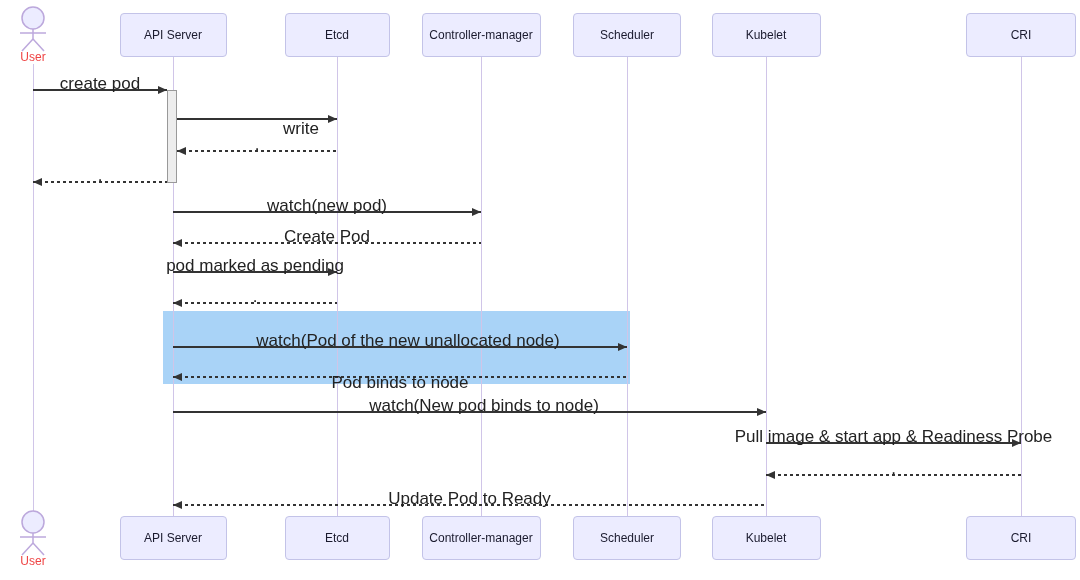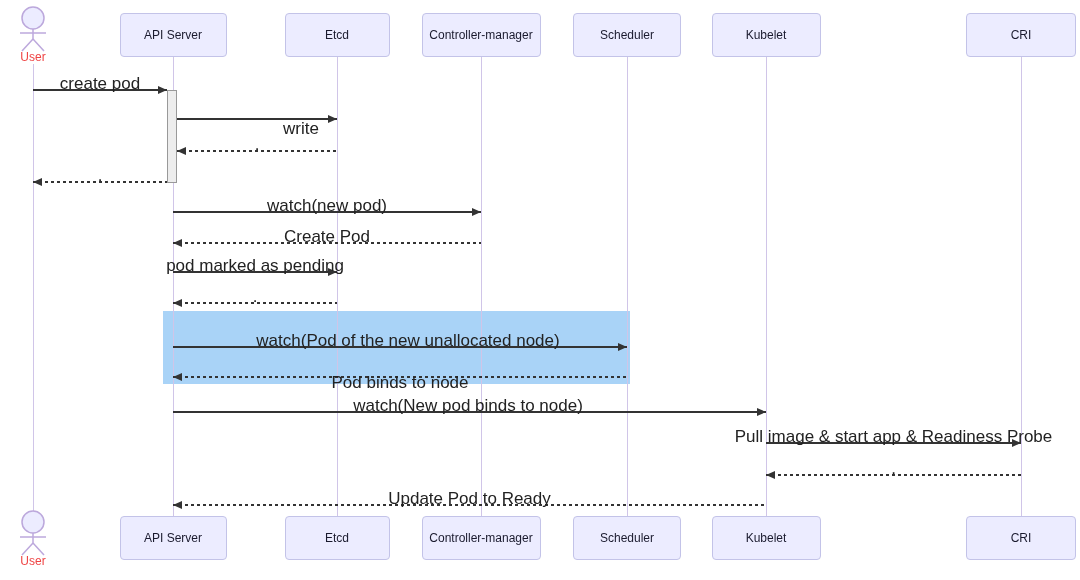--- a/index.html
+++ b/index.html
@@ -66,21 +66,21 @@
     <div class="arrowhead left" style="left: 173px; top: 298.5px;"></div>
     <div class="msg-label" style="left: 255px; top: 287px;">.</div>
     <div class="msg-line solid" style="left: 173px; top: 346px; width: 454px;"></div>
     <div class="arrowhead right" style="left: 618px; top: 342.5px;"></div>
     <div class="msg-label" style="left: 408px; top: 331px;">watch(Pod of the new unallocated node)</div>
     <div class="msg-line dashed" style="left: 173px; top: 376px; width: 454px;"></div>
     <div class="arrowhead left" style="left: 173px; top: 372.5px;"></div>
     <div class="msg-label" style="left: 400px; top: 373px;">Pod binds to node</div>
     <div class="msg-line solid" style="left: 173px; top: 411px; width: 593px;"></div>
     <div class="arrowhead right" style="left: 757px; top: 407.5px;"></div>
-    <div class="msg-label" style="left: 468px; top: 396px;">watch(New pod binds to node)</div>
+    <div class="msg-label" style="left: 484px; top: 396px;">watch(New pod binds to node)</div>
     <div class="msg-line solid" style="left: 766px; top: 442px; width: 255px;"></div>
     <div class="arrowhead right" style="left: 1012px; top: 438.5px;"></div>
     <div class="msg-label" style="left: 893.5px; top: 427px;">Pull image &amp; start app &amp; Readiness Probe</div>
     <div class="msg-line dashed" style="left: 766px; top: 474px; width: 255px;"></div>
     <div class="arrowhead left" style="left: 766px; top: 470.5px;"></div>
     <div class="msg-label" style="left: 893.5px; top: 459px;">.</div>
     <div class="msg-line dashed" style="left: 173px; top: 504px; width: 593px;"></div>
     <div class="arrowhead left" style="left: 173px; top: 500.5px;"></div>
     <div class="msg-label" style="left: 469.5px; top: 489px;">Update Pod to Ready</div>
     <div class="person" style="left: 13px; top: 6px;"><svg width="40" height="46" viewBox="0 0 40 46">

